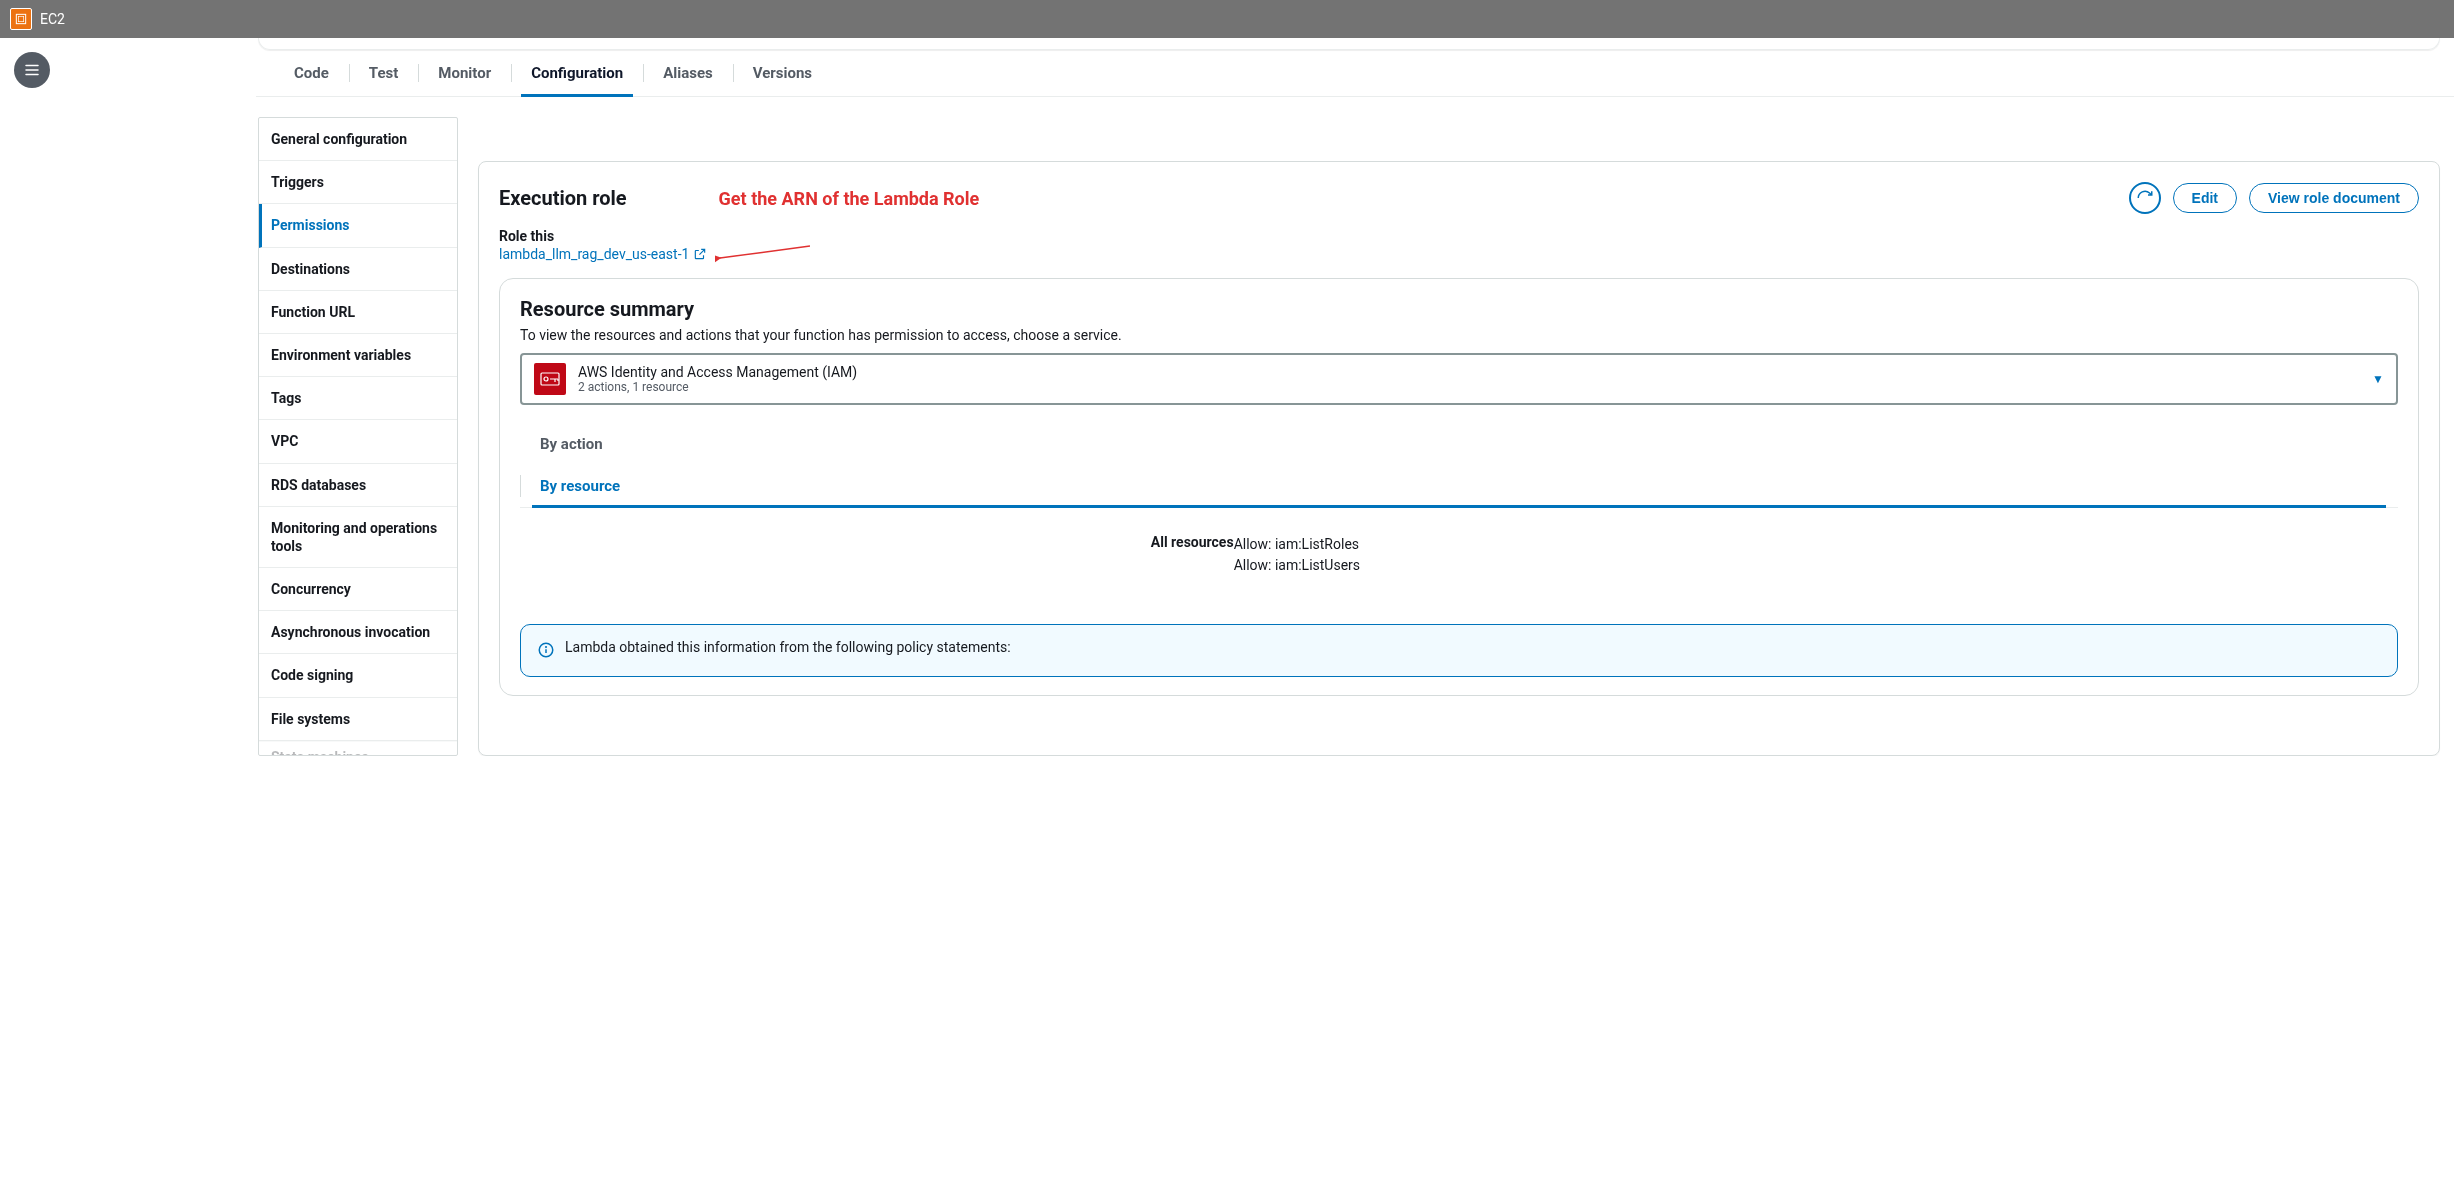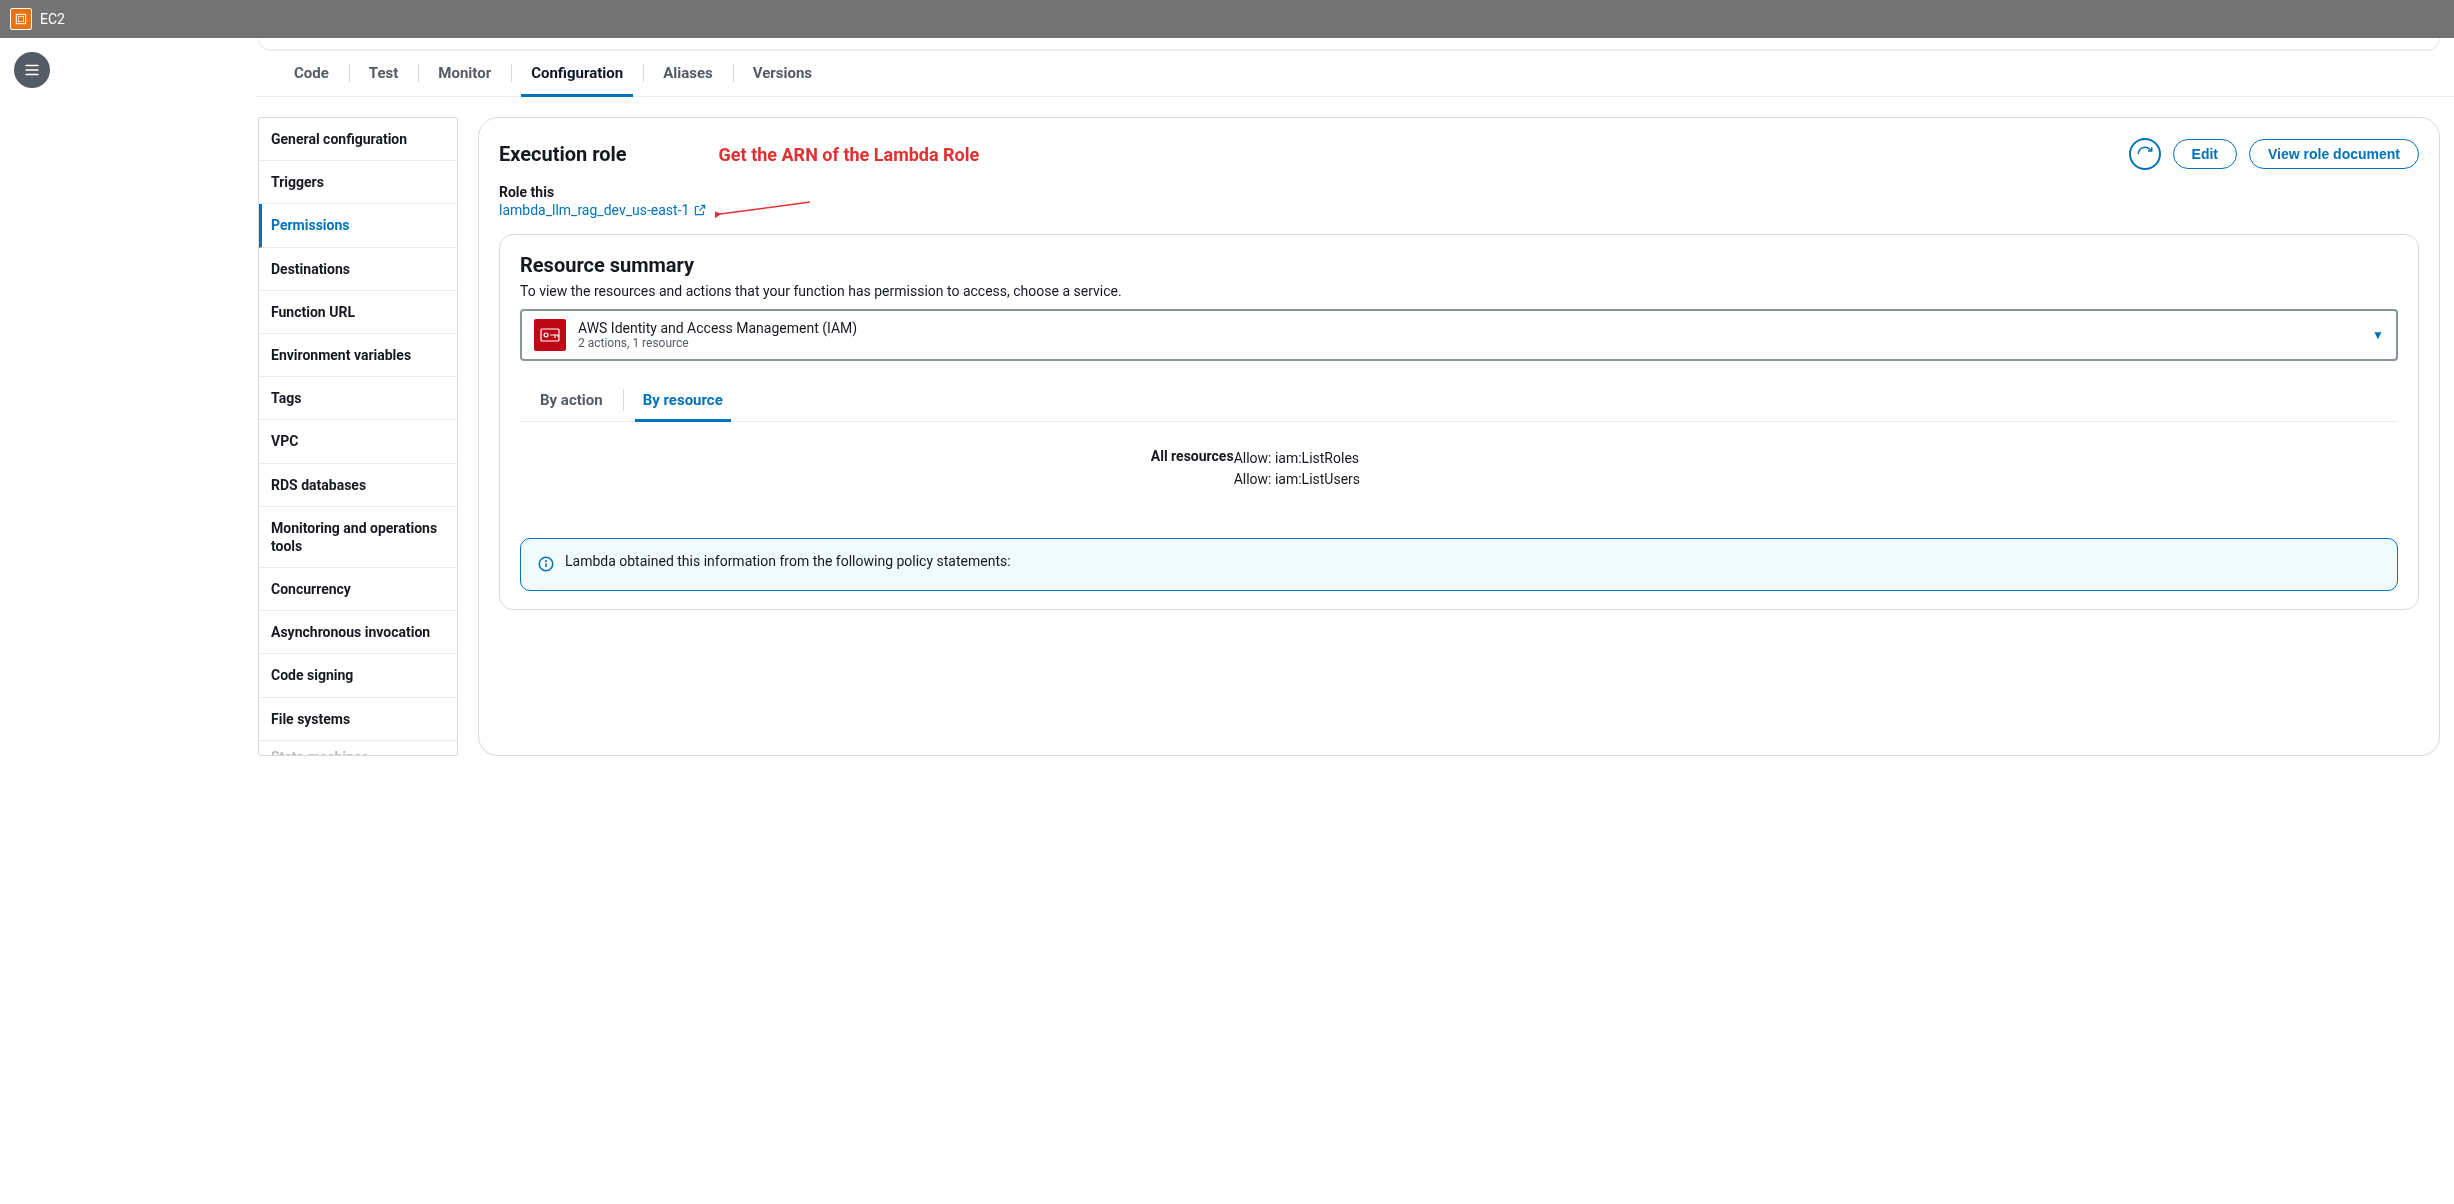--- a/index.html
+++ b/index.html
@@ -16,40 +16,40 @@
 .tab + .tab::before { content: ""; position: absolute; left: 0; top: 14px; bottom: 14px; width: 1px; background: #d5dbdb; }
 .tab.active { color: #0f172a; }
 .tab.active::after { content: ""; position: absolute; left: 10px; right: 10px; bottom: -1px; height: 3px; background: #0073bb; }
 .sidenav { width: 200px; border: 1px solid #d5dbdb; border-radius: 2px; margin-left: -256px; position: relative; left: 256px; }
 
 .layout { display: flex; padding: 20px 14px 0 0; gap: 20px; margin-left: 258px; }
 .layout .sidenav { margin: 0; position: static; width: 200px; flex-shrink: 0; }
 .sidenav-item { padding: 12px 12px; font-size: 14px; font-weight: 700; color: #16191f; border-bottom: 1px solid #eaeded; cursor: pointer; line-height: 1.3; }
 .sidenav-item:last-child { border-bottom: none; }
 .sidenav-item.selected { color: #0073bb; border-left: 3px solid #0073bb; padding-left: 9px; }
-.main { flex: 1; border: 1px solid #d5dbdb; border-radius: 20px; padding: 20px 20px 20px 20px; min-width: 0; box-shadow: 0 1px 1px rgba(0,0,0,0.05); }
+.main { flex: 1; border: 1px solid #d5dbdb; border-radius: 8px; padding: 20px 20px 20px 20px; min-width: 0; box-shadow: 0 1px 1px rgba(0,0,0,0.05); margin-top: 44px; }
 .main-header { display: flex; align-items: center; gap: 12px; }
 .main-header h2 { font-size: 20px; font-weight: 700; flex-shrink: 0; }
 .annotation { color: #e03131; font-weight: 700; font-size: 18px; margin-left: 80px; white-space: nowrap; flex: 1; }
 .btn { border: 1px solid #0073bb; color: #0073bb; background: #fff; border-radius: 20px; padding: 6px 18px; font-size: 14px; font-weight: 700; cursor: pointer; }
 .btn-icon { border: 2px solid #0073bb; color: #0073bb; background: #fff; border-radius: 50%; width: 32px; height: 32px; display: flex; align-items: center; justify-content: center; cursor: pointer; }
 .role-block { margin-top: 14px; }
 .role-block .label { font-size: 14px; font-weight: 700; }
 .role-block .link { color: #0073bb; font-size: 14px; display: inline-flex; align-items: center; gap: 4px; cursor: pointer; }
 .panel { border: 1px solid #d5dbdb; border-radius: 14px; margin-top: 14px; padding: 18px 20px; }
 .panel h3 { font-size: 20px; font-weight: 700; margin-bottom: 6px; }
 .panel .desc { font-size: 14px; color: #16191f; margin-bottom: 10px; }
 .service-select { border: 2px solid #879596; border-radius: 4px; padding: 8px 12px; display: flex; align-items: center; gap: 12px; cursor: pointer; }
 .service-select .iam-icon { width: 32px; height: 32px; background: #bf0816; display:flex; align-items:center; justify-content:center; border-radius:2px; flex-shrink:0; }
 .service-select .iam-icon svg { width:24px; height:24px; }
 .service-select .svc-text { flex: 1; }
 .service-select .svc-name { font-weight: 400; font-size: 14px; }
 .service-select .svc-sub { font-size: 12px; color: #545b64; }
 .service-select .caret { color: #0073bb; font-size: 12px; }
-.subtabs { display: flex; border-bottom: 1px solid #eaeded; margin-top: 18px; }
+.subtabs { display: flex; border-bottom: 1px solid #eaeded; margin-top: 18px; flex-direction: column; }
 .subtab { padding: 12px 20px; font-size: 15px; font-weight: 700; color: #545b64; cursor: pointer; position: relative; }
 .subtab + .subtab::before { content:""; position:absolute; left:0; top:10px; bottom:10px; width:1px; background:#d5dbdb; }
 .subtab.active { color: #0073bb; }
 .subtab.active::after { content:""; position:absolute; left:12px; right:12px; bottom:-1px; height:3px; background:#0073bb; }
 .res-table { width: 100%; margin-top: 8px; }
 .res-header { display: flex; border-bottom: 1px solid #eaeded; padding: 10px 0; position: relative; }
 .res-header .col { font-weight: 700; font-size: 14px; }
 .res-header .col1 { width: 38%; position: relative; }
 .res-header .col1::after { content:""; position:absolute; right:20px; top:-2px; bottom:-2px; width:1px; background:#d5dbdb; }
 .res-row { display: flex; padding: 18px 0; }

